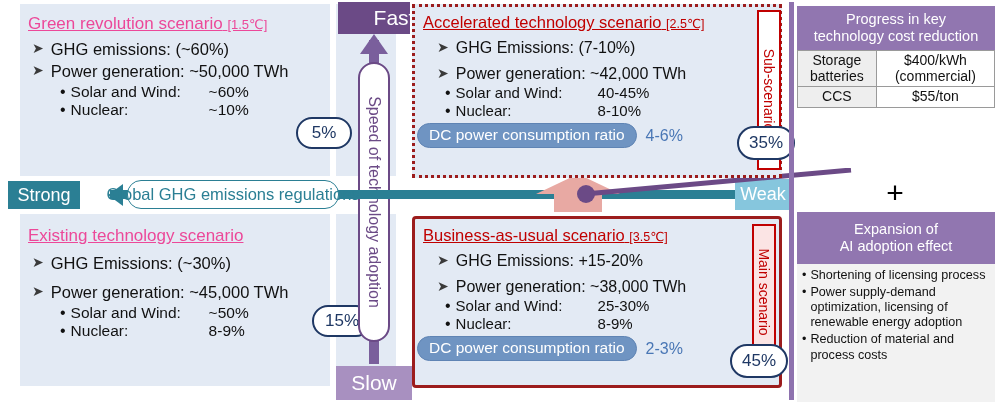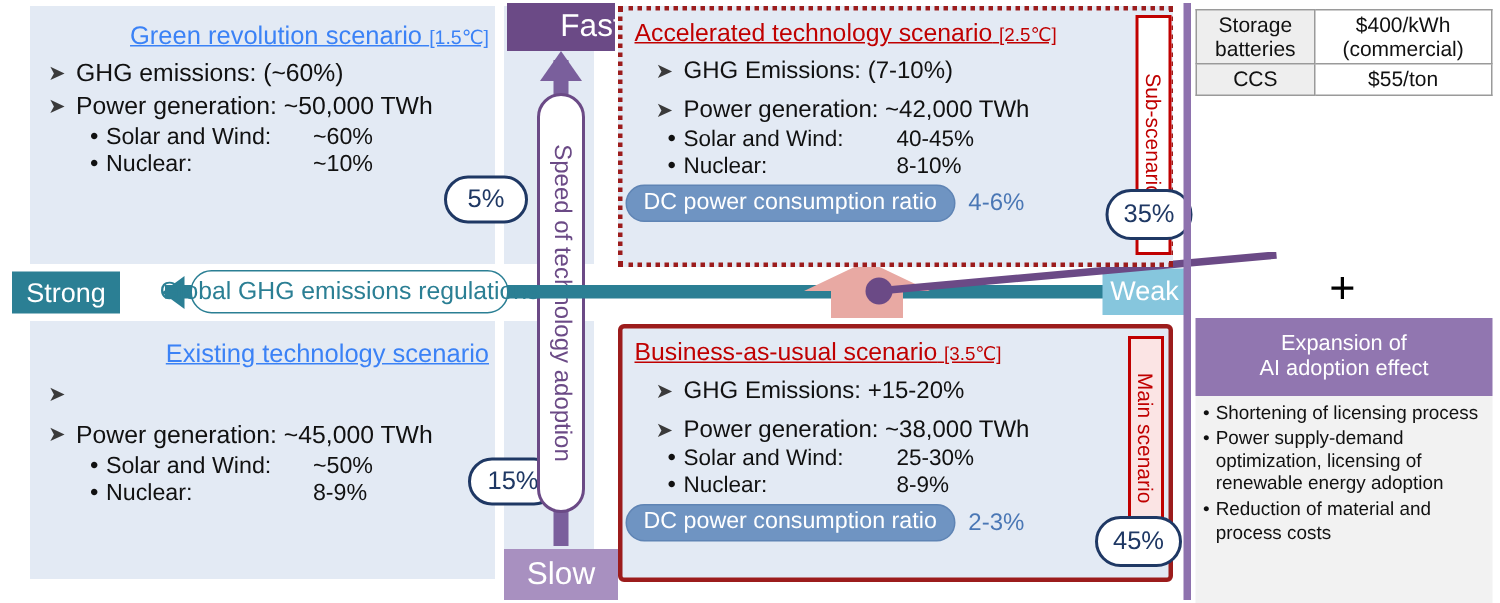--- a/index.html
+++ b/index.html
@@ -2,21 +2,21 @@
 <html><head>
 <meta charset="utf-8">
 <style>
   html,body{margin:0;padding:0;background:#fff;}
   body{width:1000px;height:402px;position:relative;overflow:hidden;
        font-family:"Liberation Sans","DejaVu Sans",sans-serif;}
   .abs{position:absolute;box-sizing:border-box;}
 
   
   .quad{background:#e3eaf4;}
-  .quad-title{font-size:17px;color:#3b82f6;text-decoration:underline;white-space:nowrap;text-align:right;}
+  .quad-title{font-size:17px;color:#ec4899;text-decoration:underline;white-space:nowrap;}
   .quad-title .temp{font-size:13px;}
   .bullet-row{display:flex;align-items:flex-start;font-size:16.5px;color:#111;white-space:nowrap;}
   .arrowbul{color:#3a3a3a;font-size:14px;margin-right:7px;line-height:1.2;}
   .dotbul{font-size:16px;margin-right:5px;}
   .sub-row{display:flex;font-size:15.5px;color:#111;white-space:nowrap;margin-left:34px;}
   .sub-row .lbl{width:138px;}
   .sub-row .val{text-align:left;}
 
   
   .scen{background:#e3eaf4;}
@@ -107,20 +107,21 @@
   <span>5%</span>
 </div>
 
 <div class="abs" style="left:26px;top:222px;width:300px;height:160px;">
   <div class="quad-title" style="margin:4px 0 8px 2px;">
     <span>Existing technology scenario</span>
     <span class="temp"></span>
   </div>
   <div class="bullet-row" style="margin-left:6px;margin-bottom:10px;">
     <span class="arrowbul">➤</span>
+    <span>GHG Emissions: (~30%)</span>
   </div>
   <div class="bullet-row" style="margin-left:6px;margin-bottom:2px;">
     <span class="arrowbul">➤</span>
     <span>Power generation: ~45,000 TWh</span>
   </div>
   <div class="sub-row">
     <span class="dotbul">•</span>
     <span class="lbl">Solar and Wind:</span>
     <span class="val">~50%</span>
   </div>
@@ -230,20 +231,24 @@
 <div class="abs sidetag" style="left:752px;top:224px;width:24px;height:136px;background:#fbe4e4;">
   <span>Main scenario</span>
 </div>
 <div class="abs pctoval" style="left:730px;top:344px;width:58px;height:34px;">
   <span>45%</span>
 </div>
 
 <div class="abs" style="left:789px;top:2px;width:5px;height:398px;background:#8e72ae;"></div>
 
 <div class="abs" style="left:797px;top:6px;width:198px;height:170px;">
+  <div class="rhead" style="height:44px;">
+    <span>Progress in key</span>
+    <span>technology cost reduction</span>
+  </div>
   <table class="costs">
     <tbody>
     <tr>
       <td class="k">Storage batteries</td>
       <td class="v">$400/kWh (commercial)</td>
     </tr>
     <tr>
       <td class="k">CCS</td>
       <td class="v">$55/ton</td>
     </tr>

